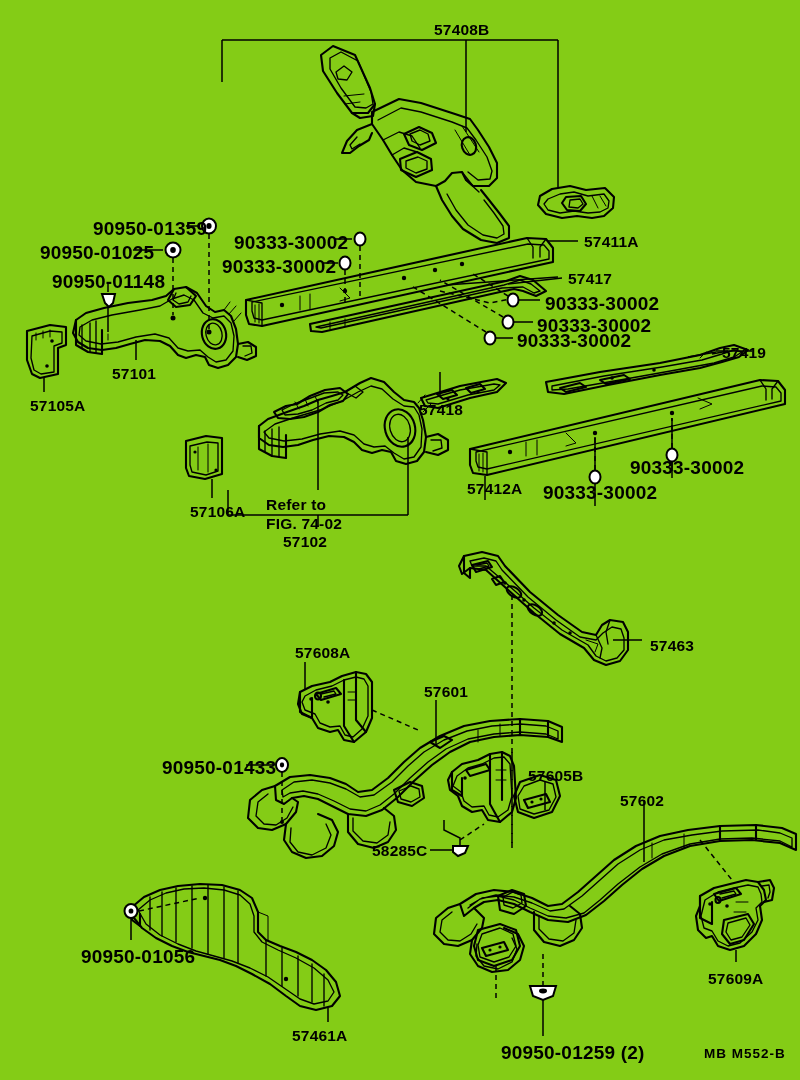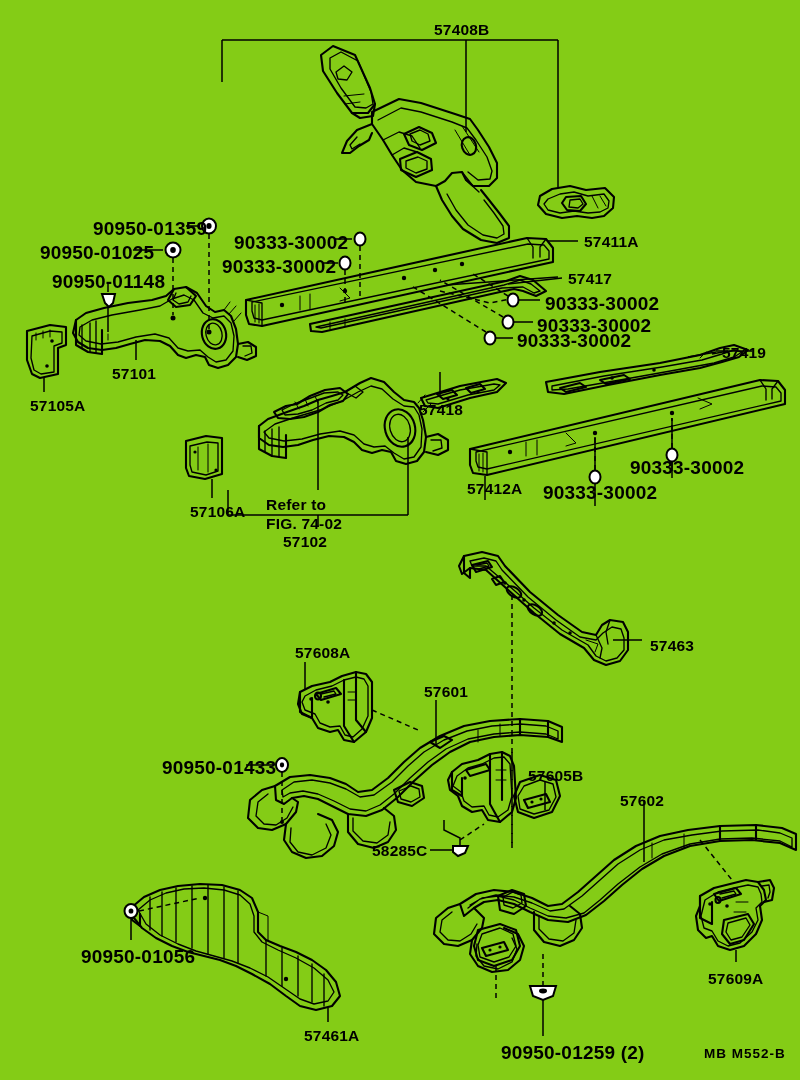--- a/index.html
+++ b/index.html
@@ -510,21 +510,21 @@
       <div class="lbl s16" style="left: 283px; top: 534px;">57102</div>
       <div class="lbl s16" style="left: 650px; top: 638px;">57463</div>
       <div class="lbl s16" style="left: 285px; top: 645px; margin-left: 10px;">57608A</div>
       <div class="lbl s16" style="left: 424px; top: 684px;">57601</div>
       <div class="lbl s15" style="left: 162px; top: 758px;">90950-01433</div>
       <div class="lbl s16" style="left: 528px; top: 768px;">57605B</div>
       <div class="lbl s16" style="left: 620px; top: 793px;">57602</div>
       <div class="lbl s16" style="left: 372px; top: 843px;">58285C</div>
       <div class="lbl s15" style="left: 81px; top: 947px;">90950-01056</div>
       <div class="lbl s16" style="left: 708px; top: 971px;">57609A</div>
-      <div class="lbl s16" style="left: 304px; top: 1028px;">57461A</div>
+      <div class="lbl s16" style="left: 292px; top: 1028px;">57461A</div>
       <div class="lbl s15" style="left: 501px; top: 1043px;">90950-01259 (2)</div>
     </div>
 
   <div class="lbl s16 two" style="left:266px; top:477px;margin-top:19px;">
     <div>Refer to</div>
     <div>FIG. 74-02</div>
   </div>
 
   <div class="footer" style="left:692px; top:1046px;padding-left:12px;">MB  M552-B</div>
 

